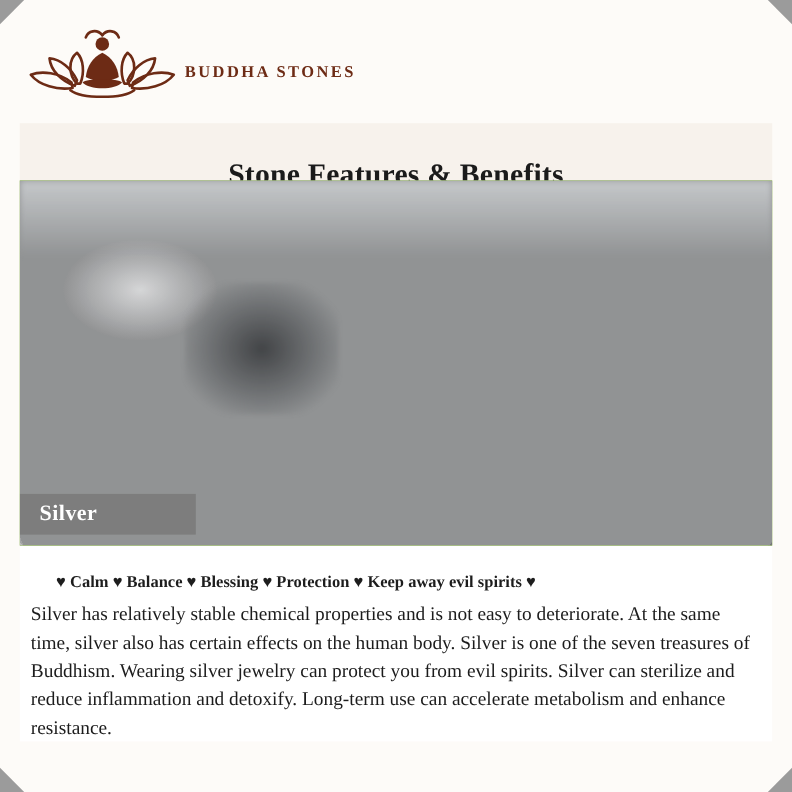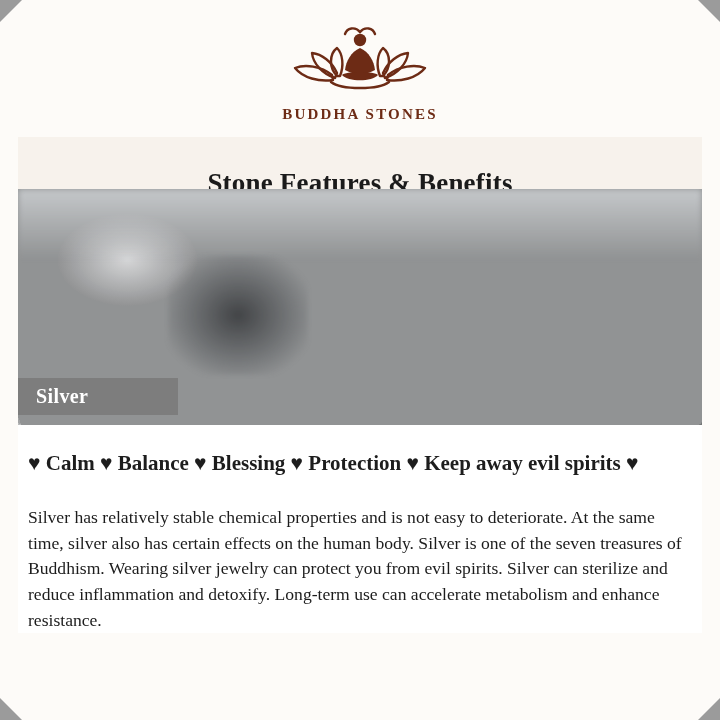--- a/index.html
+++ b/index.html
@@ -43,21 +43,21 @@
   }
   .inner {
     position: absolute;
     top: 0; left: 18px; right: 18px; bottom: 0;
   }
 
   
   .logo-block {
     padding-top: 26px;
     display: flex;
-    flex-direction: column;
+    flex-direction: row;
     align-items: center;
   }
   .logo-mark { width: 150px; height: 72px; display: block; }
   .brand-name {
     margin-top: 8px;
     font-family: "Liberation Serif", serif;
     font-size: 15px;
     letter-spacing: 2.2px;
     color: #6d2b15;
     font-weight: bold;
@@ -79,21 +79,21 @@
     color: #1b1b1b;
     letter-spacing: 0.2px;
     font-family: "Liberation Serif", serif;
     margin-top: 40px;
   }
 
   
   .photo-wrap {
     position: relative;
     width: 100%;
-    height: 236px;
+    height: 332px;
     overflow: hidden;
     background: #84cc16;
   }
   .photo {
     position: absolute;
     inset: 0;
     background:
       radial-gradient(ellipse 70px 46px at 16% 30%, #cfd2d6 0%, #a8acb1 60%, #8e9297 100%),
       radial-gradient(ellipse 90px 60px at 34% 22%, #e6e8ea 0%, #b7babe 65%, #9aa0a4 100%),
       radial-gradient(ellipse 64px 44px at 52% 15%, #d8dadd 0%, #a9adb2 70%),
@@ -144,29 +144,30 @@
     letter-spacing: 0.4px;
     font-family: "Liberation Serif", serif;
   }
 
   
   .body-block {
     background: #ffffff;
     padding: 26px 8px 0 10px;
   }
   .keywords {
-    font-size: 21px;
+    font-size: 15px;
     font-weight: bold;
     color: #1d1d1d;
     text-align: left;
     white-space: nowrap;
     font-family: "Liberation Serif", serif;
+    margin-left: 23px;
   }
   .description {
-    margin-top: 29px;
+    margin-top: 7px;
     font-size: 17.6px;
     line-height: 1.46;
     color: #1c1c1c;
     text-align: left;
     font-family: "Liberation Serif", serif;
   }
 </style>
 </head>
 <body>
 

